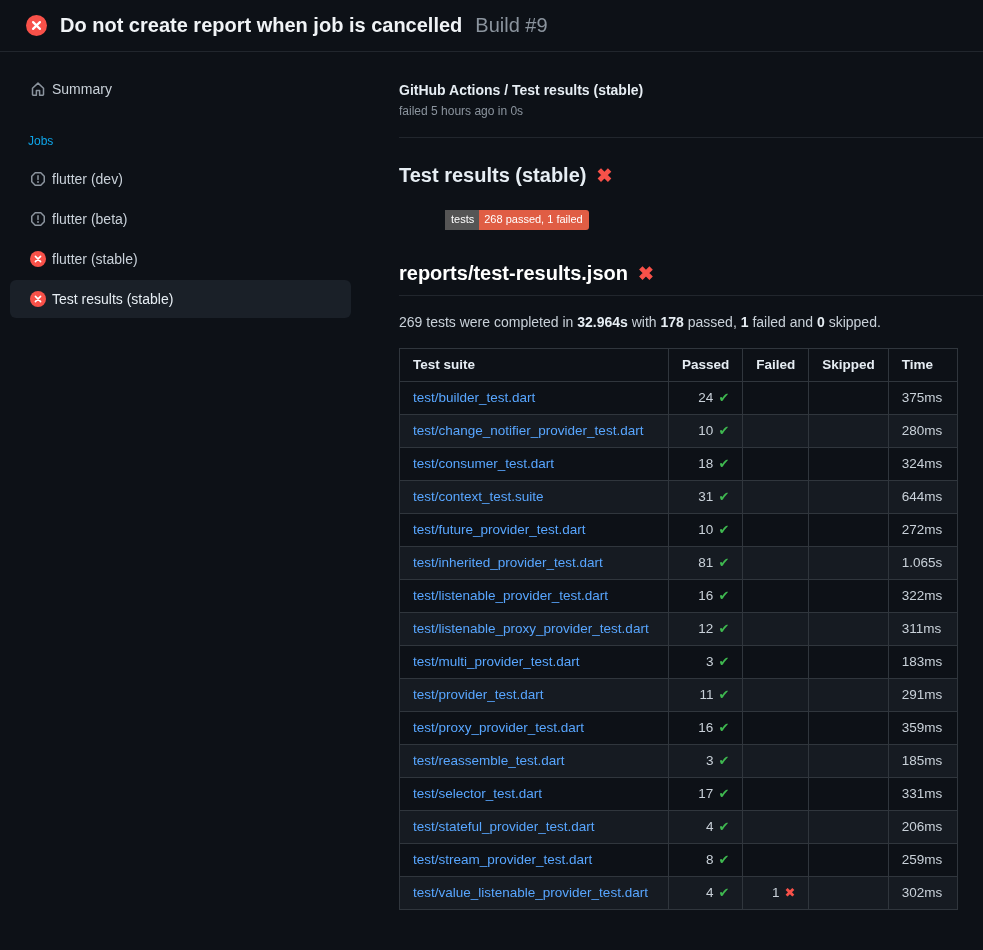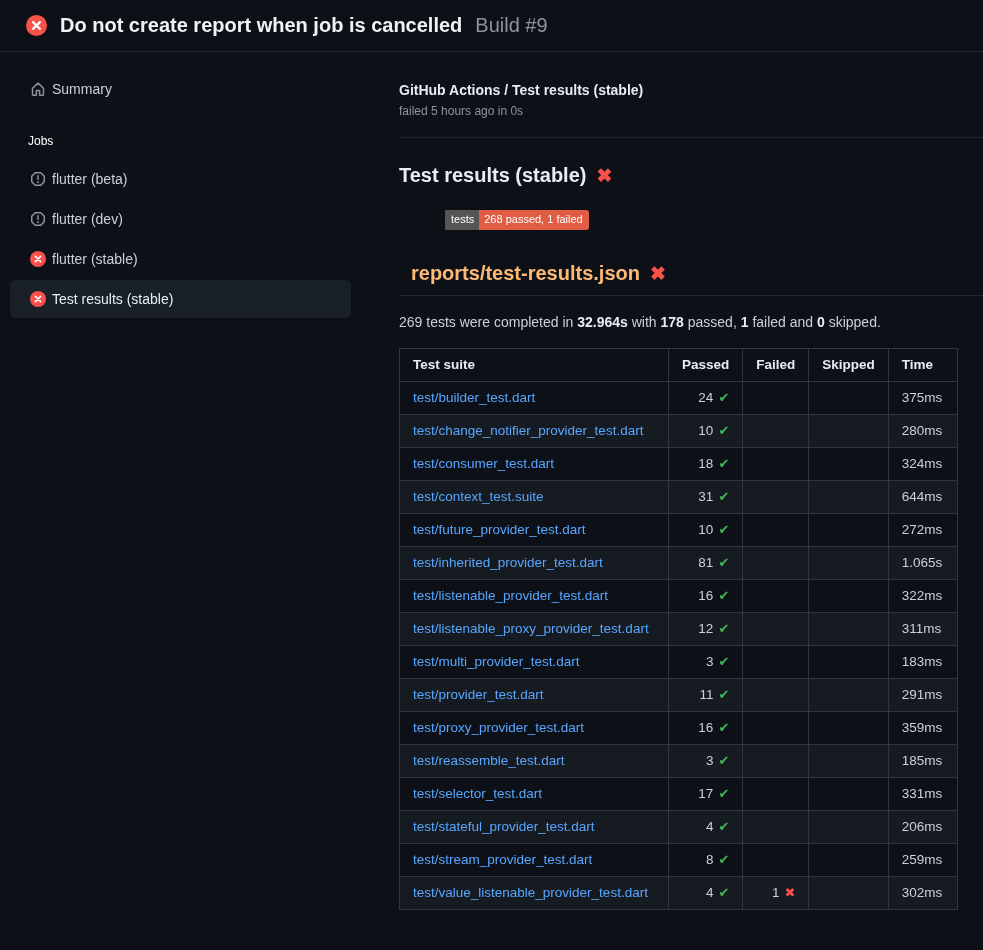--- a/index.html
+++ b/index.html
@@ -31,21 +31,21 @@
     display:flex; align-items:center; gap:6px;
     height:38px;
     margin:0 48px 2px 10px;
     padding:0 10px 0 20px;
     border-radius:6px;
     color:#c9d1d9;
     cursor:pointer;
     white-space:nowrap;
   }
   .side-item.selected { background:#1a2028; color:#e6edf3; }
-  .jobs-label { color:#ffffff; font-size:12px; margin:26px 0 12px 28px; }
+  .jobs-label { color:#0ea5e9; font-size:12px; margin:26px 0 12px 28px; }
 
   
   .main { flex:1; padding-top:30px; min-width:0; }
   .crumb { font-weight:700; color:#e6edf3; font-size:14px; }
   .status-line { color:#8b949e; font-size:12px; margin-top:6px; }
   hr.sep { border:0; border-top:1px solid #21262d; margin-top:19px; }
   .h2 {
     font-size:20px; font-weight:700; color:#e6edf3;
     margin-top:26px;
     display:flex; align-items:center; gap:10px;
@@ -62,21 +62,21 @@
   }
   .badge .k { background:#555555; padding:4px 5px 5px 6px;margin-left:46px; }
   .badge .v { background:#e05d44; padding:4px 6px 5px 5px; }
   .report-h2 {
     font-size:20px; font-weight:600;
     margin-top:32px;
     padding-bottom:10px;
     border-bottom:1px solid #21262d;
     display:flex; align-items:center; gap:10px;
   }
-  .report-h2 a { color:#fdba74; text-decoration:none;margin-left:12px; }
+  .report-h2 a { color:#ffffff; text-decoration:none; }
   .summary-line { margin-top:18px; color:#c9d1d9; font-size:14px; }
   .summary-line b { color:#e6edf3; font-weight:700; }
 
   
   table { border-collapse:collapse; margin-top:18px; }
   th, td {
     border:1px solid #30363d;
     padding:6px 13px;
     font-size:13.5px;
     text-align:left;
@@ -123,32 +123,32 @@
     <div class="jobs-label">Jobs</div>
 
     <div class="side-item">
       <span class="icn">
         <svg width="16" height="16" viewBox="0 0 16 16" fill="none">
           <path d="M5.2 1.75h5.6l3.45 3.45v5.6l-3.45 3.45H5.2L1.75 10.8V5.2z" stroke="#8b949e" stroke-width="1.5" stroke-linejoin="round"></path>
           <path d="M8 4.7v3.7" stroke="#8b949e" stroke-width="1.5" stroke-linecap="round"></path>
           <circle cx="8" cy="11" r="0.95" fill="#8b949e"></circle>
         </svg>
       </span>
-      <span>flutter (beta)</span>
+      <span>flutter (dev)</span>
     </div>
 
     <div class="side-item">
       <span class="icn">
         <svg width="16" height="16" viewBox="0 0 16 16" fill="none">
           <path d="M5.2 1.75h5.6l3.45 3.45v5.6l-3.45 3.45H5.2L1.75 10.8V5.2z" stroke="#8b949e" stroke-width="1.5" stroke-linejoin="round"></path>
           <path d="M8 4.7v3.7" stroke="#8b949e" stroke-width="1.5" stroke-linecap="round"></path>
           <circle cx="8" cy="11" r="0.95" fill="#8b949e"></circle>
         </svg>
       </span>
-      <span>flutter (dev)</span>
+      <span>flutter (beta)</span>
     </div>
 
     <div class="side-item">
       <span class="icn">
         <svg width="16" height="16" viewBox="0 0 16 16">
           <circle cx="8" cy="8" r="8" fill="#f85149"></circle>
           <path d="M5.4 5.4l5.2 5.2M10.6 5.4l-5.2 5.2" stroke="#ffffff" stroke-width="1.6" stroke-linecap="round"></path>
         </svg>
       </span>
       <span>flutter (stable)</span>

